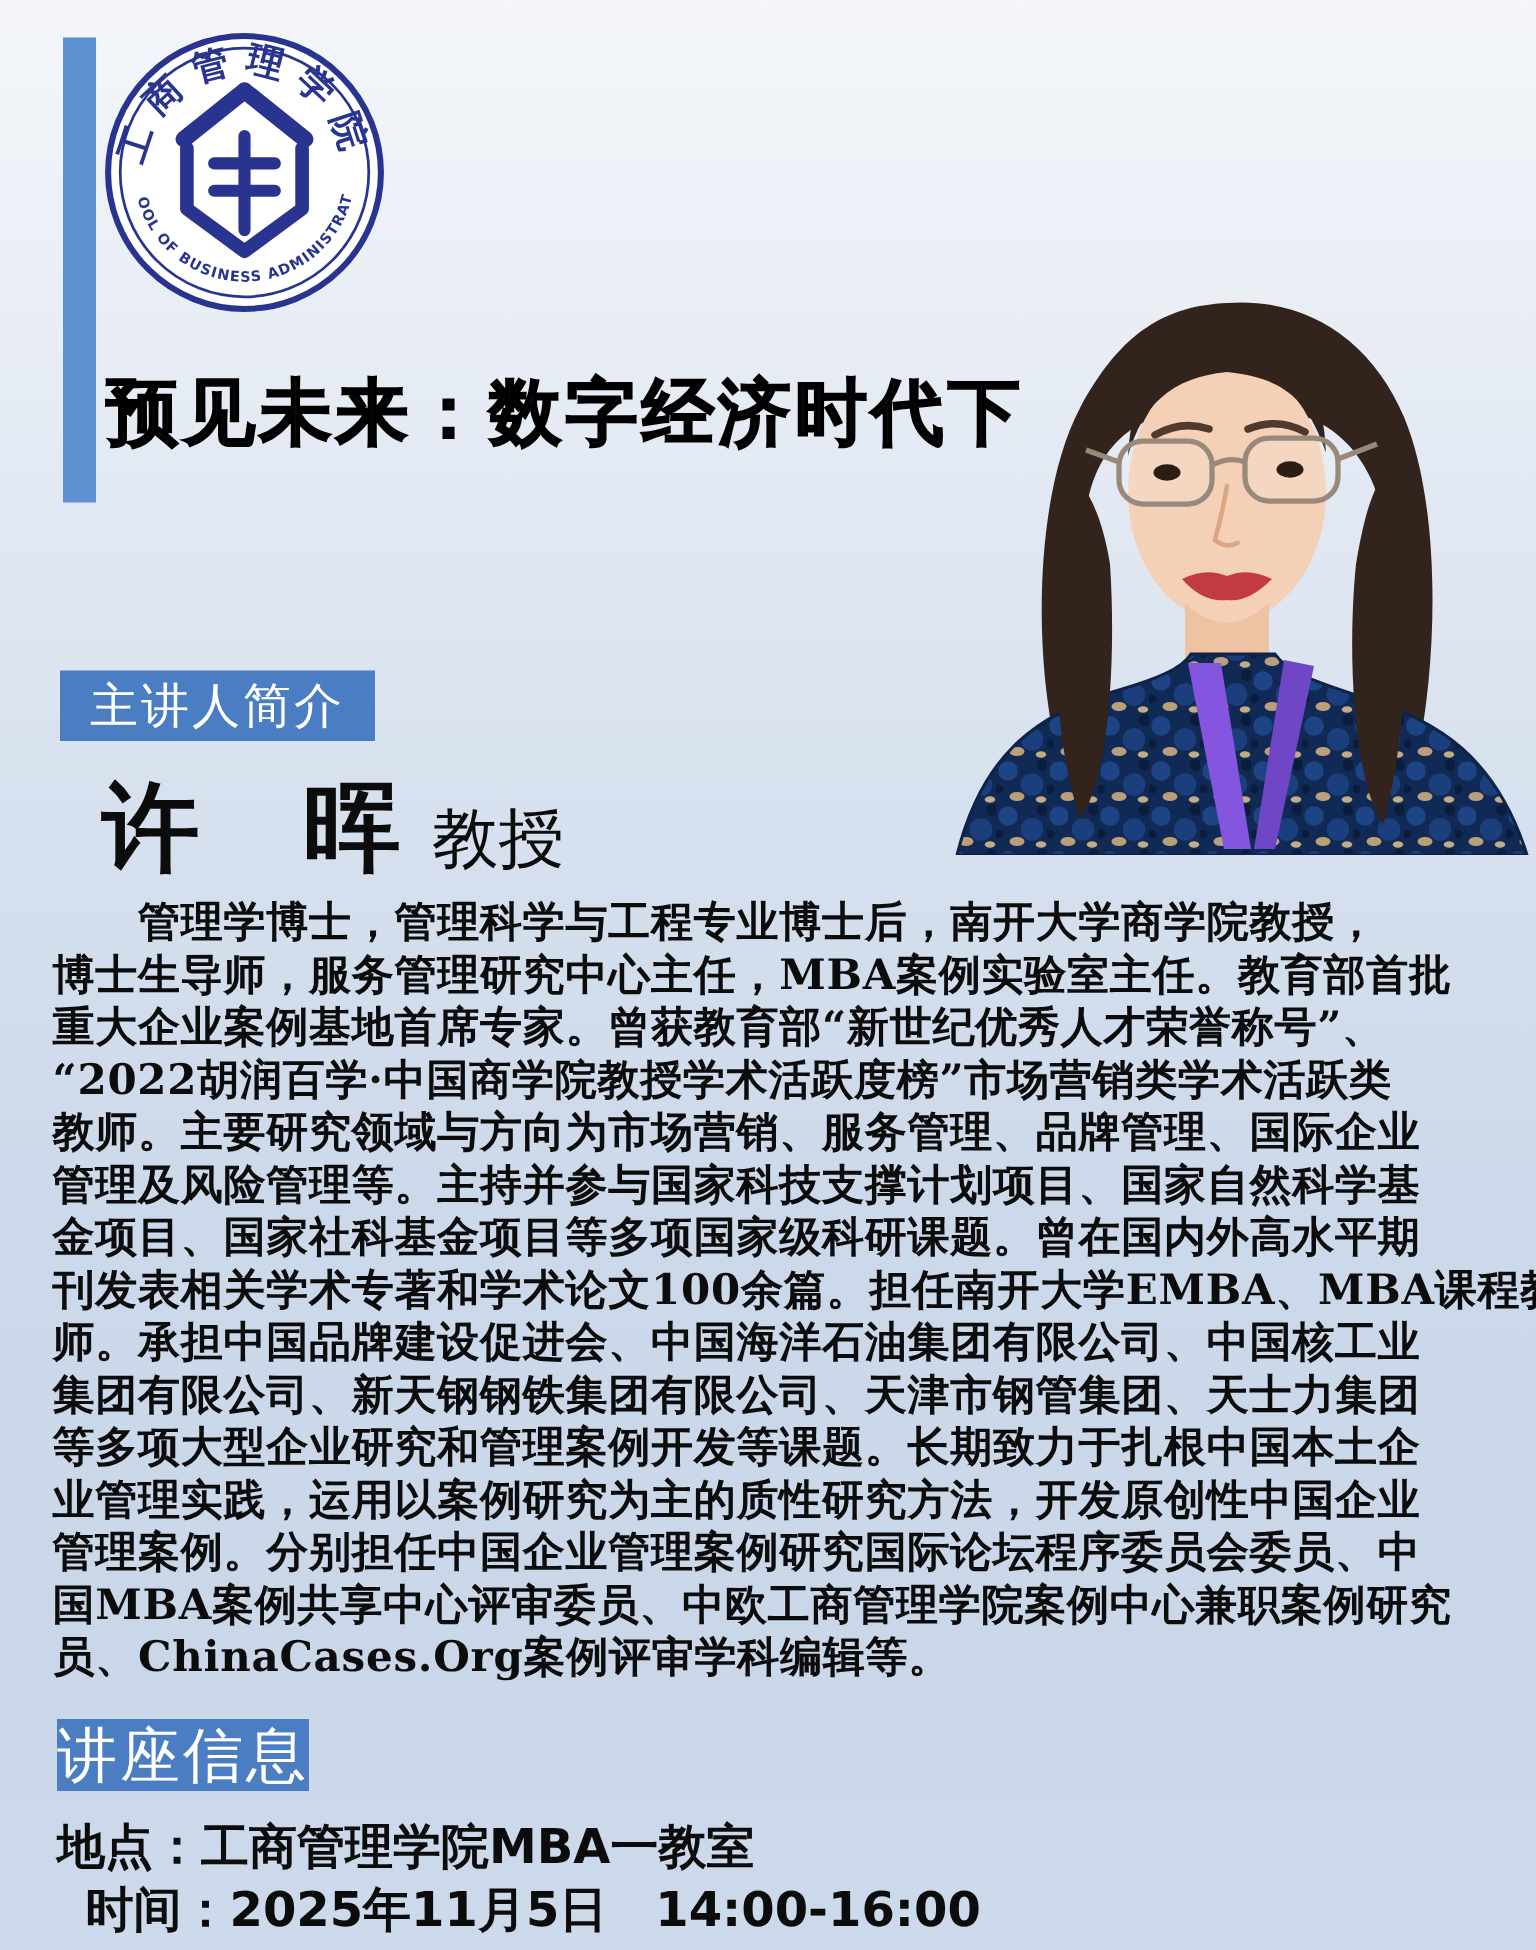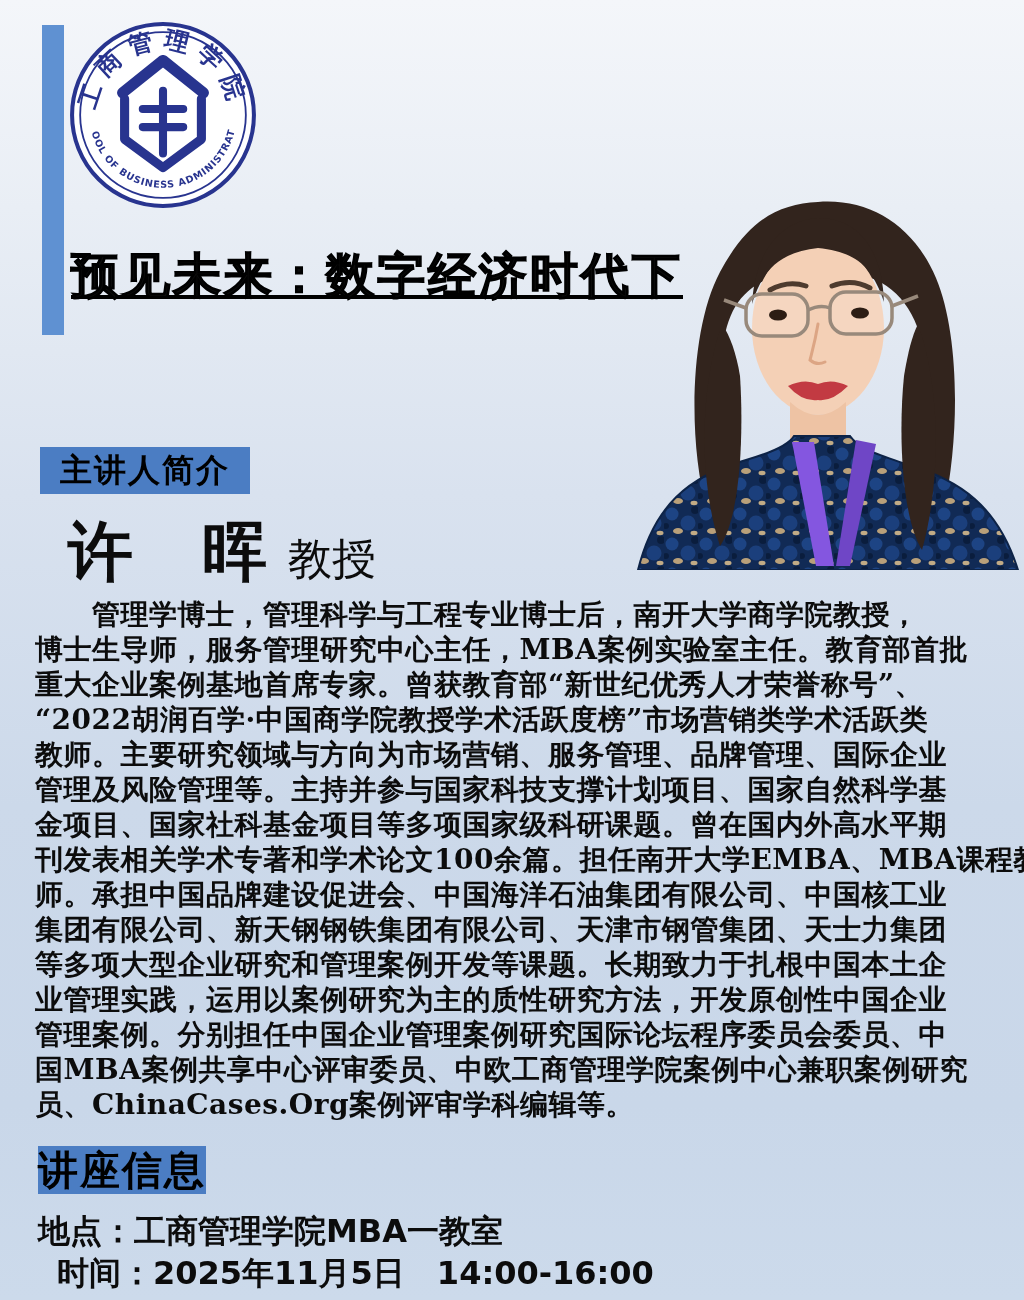--- a/index.html
+++ b/index.html
@@ -9,23 +9,23 @@
     font-family:"DejaVu Sans","Liberation Sans",sans-serif;
     color:#0c0c0c;
   }
   .accent-bar{position:absolute;left:42px;top:25px;width:22px;height:310px;background:#5f91d2;}
   .logo-box{position:absolute;left:66px;top:18px;width:194px;height:194px;}
   .header-titles{position:absolute;left:250px;top:42px;width:740px;text-align:center;
     font-family:"DejaVu Serif","Liberation Serif",serif;font-weight:900;}
   .header-line{font-size:47px;line-height:66px;letter-spacing:6px;white-space:nowrap;}
   .lecture-title{position:absolute;left:52px;top:242px;width:650px;text-align:center;
     font-family:"DejaVu Serif","Liberation Serif",serif;font-weight:900;}
-  .lecture-line{font-size:48px;line-height:67px;letter-spacing:3px;white-space:nowrap;text-decoration:underline;
+  .lecture-line{font-size:48px;line-height:67px;letter-spacing:3px;white-space:nowrap;
     -webkit-text-stroke:1.2px #000;}
-  .badge{position:absolute;background:#4b7dc3;color:#000000;font-weight:bold;
+  .badge{position:absolute;background:#4b7dc3;color:#ffffff;font-weight:normal;
     display:flex;align-items:center;justify-content:center;letter-spacing:2px;}
   #speaker-badge{left:40px;top:447px;width:210px;height:47px;font-size:32px;}
   #info-badge{left:38px;top:1146px;width:168px;height:48px;font-size:40px;}
   .name-row{position:absolute;left:68px;top:508px;white-space:nowrap;}
   .speaker-name{font-size:65px;font-weight:900;letter-spacing:2px;}
   .speaker-honorific{font-size:44px;font-weight:400;margin-left:14px;}
   .bio{position:absolute;left:35px;top:597px;width:965px;
     font-family:"DejaVu Serif","Liberation Serif",serif;
     font-size:28px;line-height:35px;font-weight:700;white-space:pre;letter-spacing:0.5px;}
   .info-line{position:absolute;left:38px;font-size:32px;font-weight:900;white-space:nowrap;}

